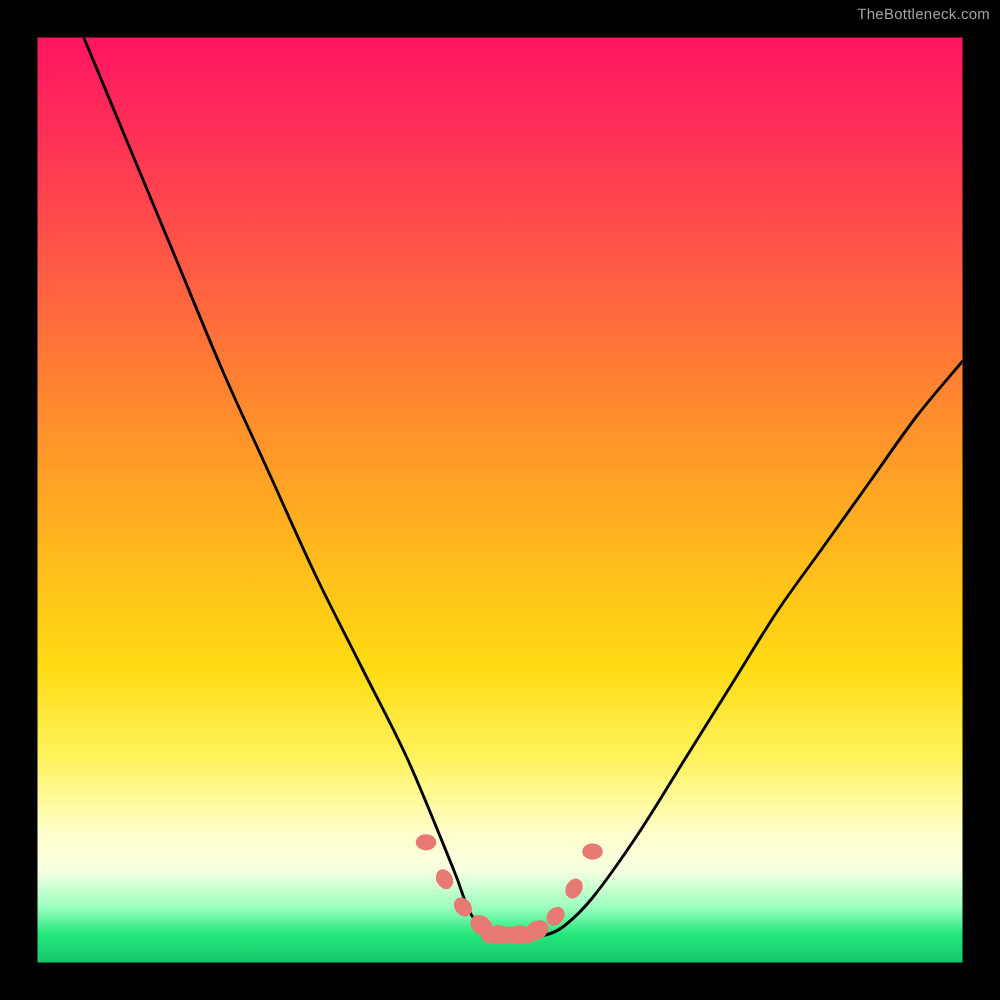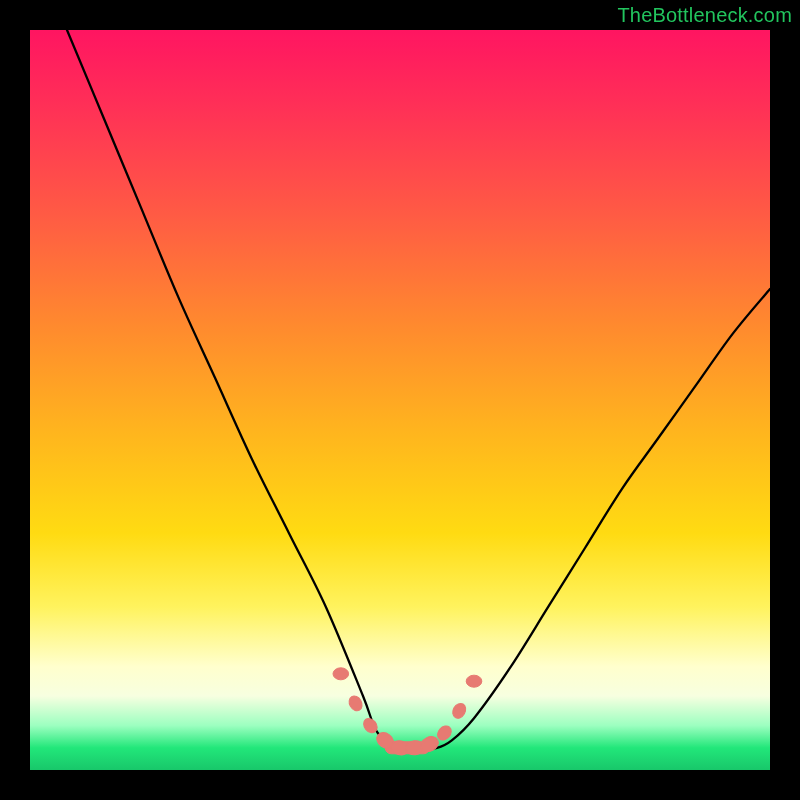--- a/index.html
+++ b/index.html
@@ -37,22 +37,22 @@
       #f7ffe0 90%,
       #9cffc0 94%,
       #22e77a 97%,
       #18c76a 100%
     );
   }
   .watermark {
     position: absolute;
     top: 4px;
     right: 8px;
-    color: #22c55e;
-    font-size: 20px;
+    color: #a3a3a3;
+    font-size: 12px;
     letter-spacing: 0.2px;
     user-select: none;
   }
   svg.curve {
     position: absolute;
     left: 0; top: 0;
     width: 100%; height: 100%;
   }
 </style>
 </head>

